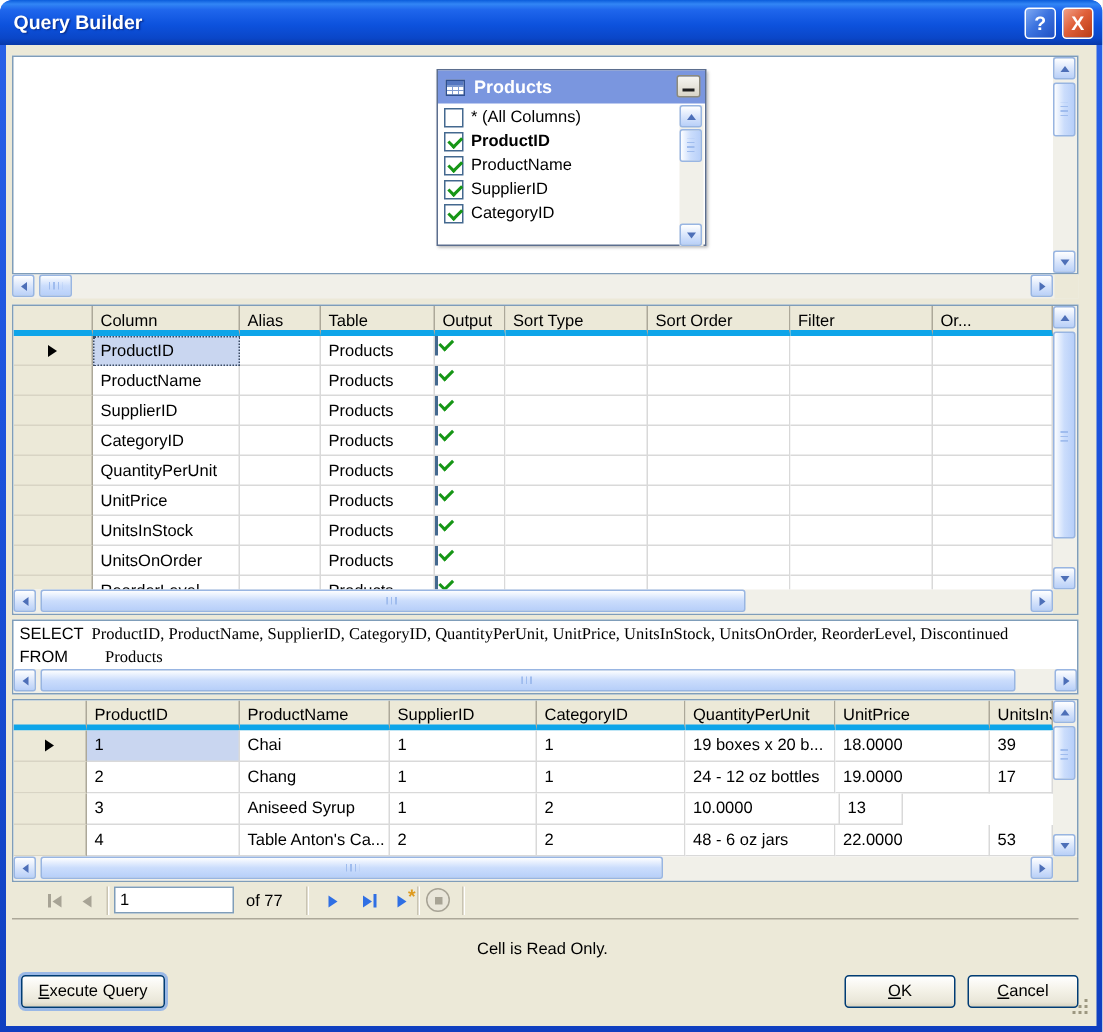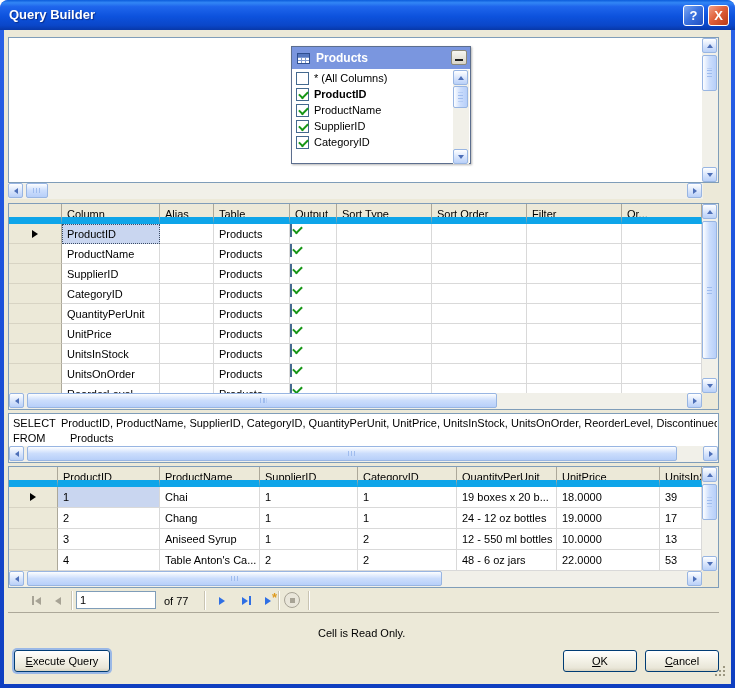--- a/index.html
+++ b/index.html
@@ -71,21 +71,21 @@
   .tb-item.bold .lbl { font-weight:bold; }
   .tb-item .lbl { margin-left:5px; }
   .cbx { position:relative; width:13px; height:13px; border:1px solid #44698F; background:#fff; flex:none; }
   .cbx.checked::after { content:""; position:absolute; left:2px; top:2px; width:7px; height:4px;
     border-left:2px solid #169616; border-bottom:2px solid #169616; transform:rotate(-45deg); }
 
   
   .g-row { display:flex; }
   .gc { border-right:1px solid #D9D9D9; border-bottom:1px solid #D9D9D9; font-size:11px;
     padding:4px 0 0 5px; white-space:nowrap; overflow:hidden; background:#fff; }
-  .gh { background:#ECE9D8; border-right:1px solid #ACA899; border-bottom:7px solid #0ea5e9;
+  .gh { background:#ECE9D8; border-right:1px solid #ACA899; border-bottom:4px solid #0ea5e9;
     font-size:11px; padding:4px 0 0 5px; white-space:nowrap; overflow:hidden; }
   .gsel { background:#ECE9D8; border-right:1px solid #ACA899; border-bottom:1px solid #D8D4C4;
     display:flex; align-items:center; justify-content:center; }
   .rowarrow { width:0; height:0; border-left:6px solid #000; border-top:4px solid transparent;
     border-bottom:4px solid transparent; }
   .focus-cell { background:#C9D6F0; border:1px dotted #3C4C64; padding:3px 0 0 4px; }
   .sel-bg { background:#C9D6F0; }
   .obox { position:relative; width:13px; height:13px; border:1px solid #44698F; background:#fff; margin:2px auto 0 auto; }
   .obox.checked::after { content:""; position:absolute; left:2px; top:2px; width:7px; height:4px;
     border-left:2px solid #169616; border-bottom:2px solid #169616; transform:rotate(-45deg); }
@@ -96,21 +96,21 @@
   .cg-h { height:20px; } .cg-r { height:20px; }
   
   .rc-sel{width:49px;flex:none;} .rc-0{width:102px;flex:none;} .rc-1{width:100px;flex:none;}
   .rc-2{width:98px;flex:none;} .rc-3{width:99px;flex:none;} .rc-4{width:100px;flex:none;}
   .rc-5{width:103px;flex:none;} .rc-6{width:42px;flex:none;}
   .rg-h { height:20px; } .rg-r { height:21px; }
 
   
   .sql-line { display:flex; font-size:11px; height:15px; align-items:center; white-space:nowrap; overflow:hidden; }
   .sql-line .kw { width:52px; flex:none; padding-left:4px; }
-  .sql-line .val { flex:none; }
+  .sql-line .val { flex:none;font-family:Liberation Serif, serif; }
   .sql-line.from .val { padding-left:9px; }
 
   
   .navbar { position:absolute; left:4px; top:558px; width:711px; height:25px; background:#ECE9D8;
     border-bottom:1px solid #ACA899; }
   .nav-el { position:absolute; top:4px; height:17px; display:flex; align-items:center; gap:1px; justify-content:center; }
   .nav-sep { position:absolute; top:3px; width:1px; height:19px; background:#C9C4B2; box-shadow:1px 0 0 #fff; }
   .bar { width:2px; height:9px; }
   .blue { background:#2F6FE4; } .gray-bar { background:#A7A395; }
   .tri-l-gray { width:0;height:0;border-right:6px solid #A7A395;border-top:4px solid transparent;border-bottom:4px solid transparent; }
@@ -399,21 +399,20 @@
             <div class="gc rc-4">24 - 12 oz bottles</div>
             <div class="gc rc-5">19.0000</div>
             <div class="gc rc-6">17</div>
           </div>
           <div class="g-row rg-r">
             <div class="gsel rc-sel"></div>
             <div class="gc rc-0">3</div>
             <div class="gc rc-1">Aniseed Syrup</div>
             <div class="gc rc-2">1</div>
             <div class="gc rc-3">2</div>
-            <div class="gc rc-4">12 - 550 ml bottles</div>
             <div class="gc rc-5">10.0000</div>
             <div class="gc rc-6">13</div>
           </div>
           <div class="g-row rg-r">
             <div class="gsel rc-sel"></div>
             <div class="gc rc-0">4</div>
             <div class="gc rc-1">Table Anton's Ca...</div>
             <div class="gc rc-2">2</div>
             <div class="gc rc-3">2</div>
             <div class="gc rc-4">48 - 6 oz jars</div>

